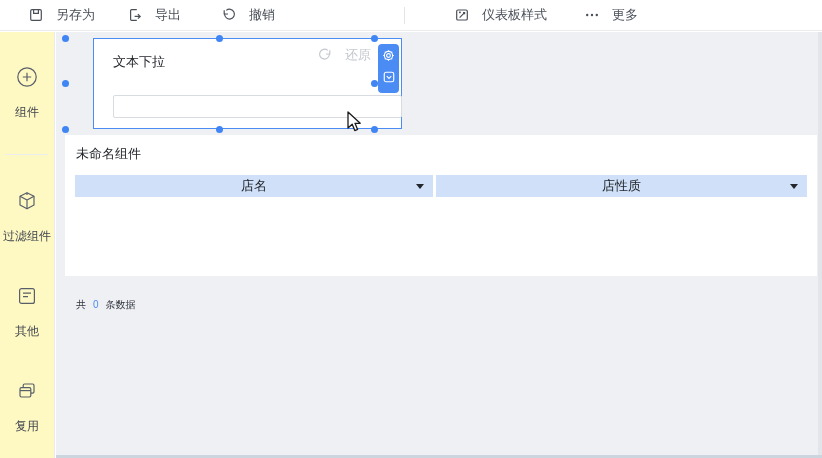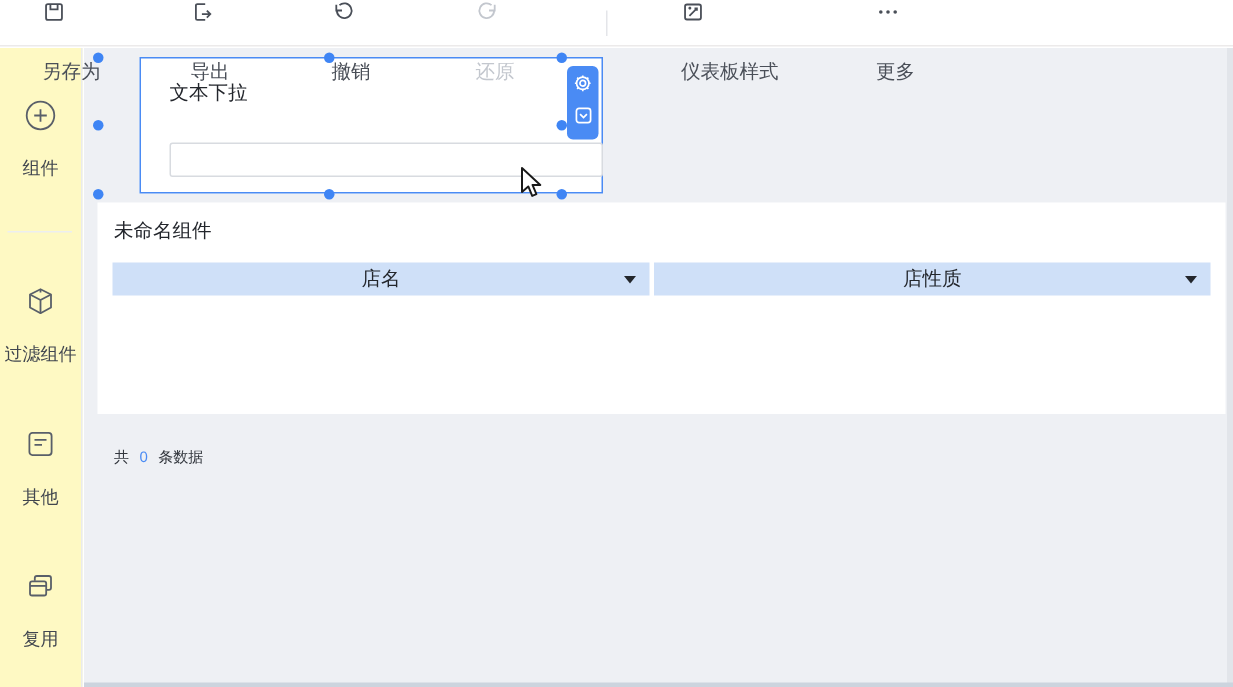--- a/index.html
+++ b/index.html
@@ -3,24 +3,24 @@
 <meta charset="utf-8">
 <style>
   * { margin:0; padding:0; box-sizing:border-box; }
   html,body { width:822px; height:458px; overflow:hidden; }
   body { font-family:"Liberation Sans","DejaVu Sans",sans-serif; background:#fff; }
   #app { position:relative; width:822px; height:458px; background:#fff; overflow:hidden; }
 
   
   .toolbar { position:absolute; left:0; top:0; width:822px; height:31px; background:#fff;
              border-bottom:1px solid #eceaea; z-index:5; }
-  .tb-item { position:absolute; top:0; height:30px; display:flex; align-items:flex-start; gap:23px;
-             font-size:13px; color:#4a4f58; cursor:pointer; white-space:nowrap;flex-direction:column; }
+  .tb-item { position:absolute; top:0; height:30px; display:flex; align-items:center; gap:12px;
+             font-size:13px; color:#4a4f58; cursor:pointer; white-space:nowrap; }
   .tb-item svg { display:block; }
-  .tb-item.disabled { color:#c3c7ce; cursor:default; }
+  .tb-item.disabled { color:#c3c7ce; cursor:default;margin-top:40px; }
   .tb-sep { position:absolute; top:7px; width:1px; height:17px; background:#e4e5e9; }
 
   
   .sidebar { position:absolute; left:0; top:32px; width:55px; height:426px; background:#fef9c3;
              border-right:1px solid #e9ebee; z-index:4; }
   .side-item { position:absolute; left:0; width:54px; text-align:center; color:#41464f;
                font-size:12px; cursor:pointer; }
   .side-item .s-icon { display:flex; justify-content:center; }
   .side-item .s-label { display:block; margin-top:16px; letter-spacing:0; }
   .side-divider { position:absolute; top:122px; left:5px; right:6px; border-top:1px solid #eceef1; }

